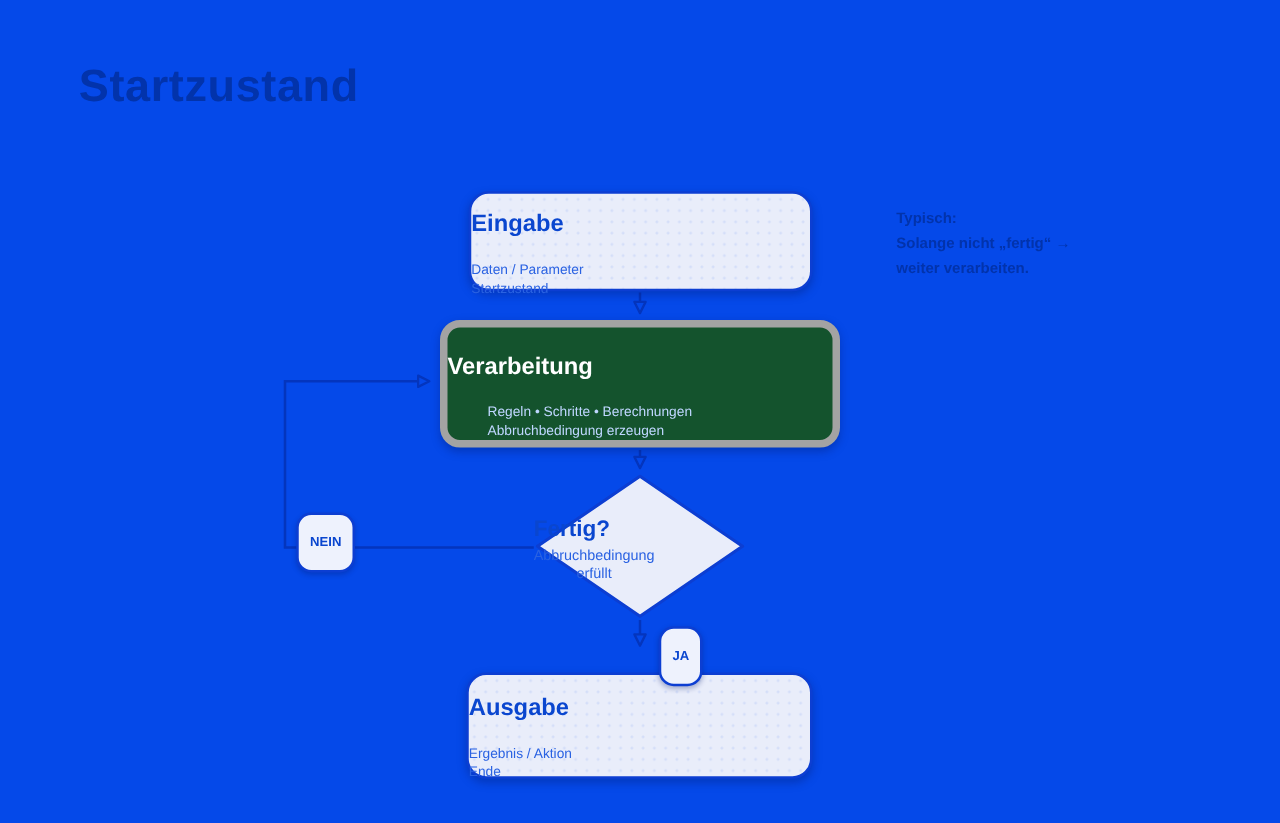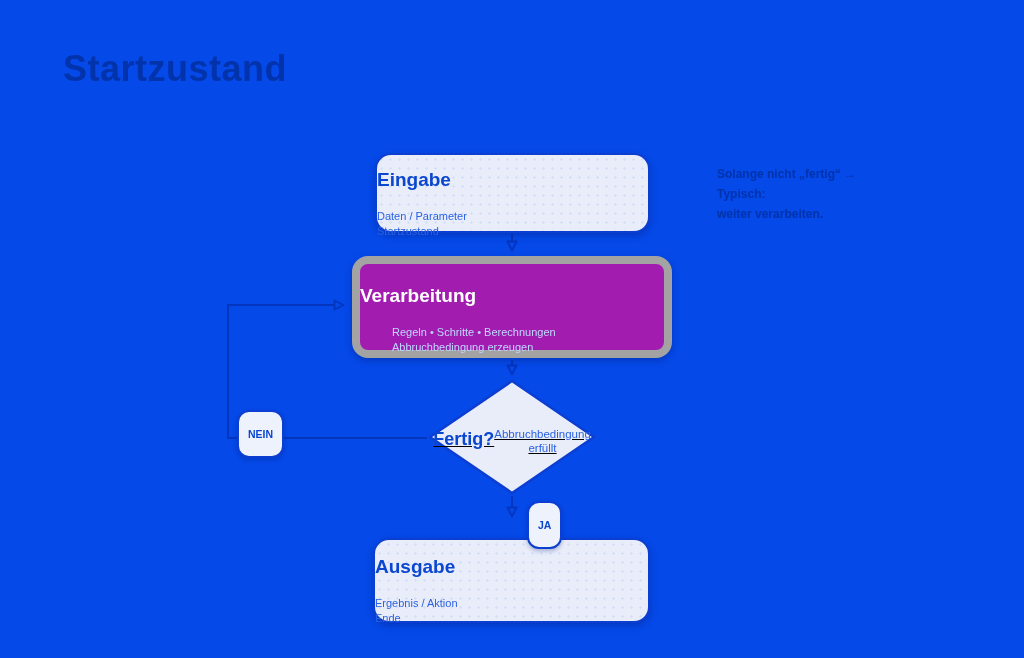--- a/index.html
+++ b/index.html
@@ -47,22 +47,22 @@
     z-index: 2;
   }
   .node.light {
     background-color: #e9edfa;
     background-image: radial-gradient(rgba(5,73,233,0.09) 1px, transparent 1.3px);
     background-size: 9px 9px;
     border: 2px solid #0c3ed2;
     box-shadow: 0 3px 7px rgba(1, 25, 110, 0.35);
   }
   .node.process {
-    background: #a21caf;
-    border: 8px solid #a3a3a3;
+    background: #14532d;
+    border: 6px solid #a3a3a3;
     box-shadow: 0 3px 7px rgba(1, 25, 110, 0.35);
   }
   .node-title {
     font-size: 19px; font-weight: 700;
     color: #0a46cf;
   }
   .node-body {
     margin-top: 18px;
     font-size: 11px; font-weight: 500;
     line-height: 15px;
@@ -83,25 +83,24 @@
   }
   .diamond-wrap svg { position: absolute; inset: 0; }
   .diamond-wrap polygon {
     fill: #e9edfa;
     stroke: #0c3ed2;
     stroke-width: 2.5;
     stroke-linejoin: round;
   }
   .diamond-text {
     position: absolute; inset: 0;
-    display: flex; flex-direction: row;
-    align-items: center; justify-content: center;
+    display: flex; flex-direction: column;
+    align-items: flex-start; justify-content: center;
     text-align: center;
     padding-top: 4px;
-    text-decoration: underline;
   }
   .diamond-text .node-title { font-size: 18px; }
   .diamond-text .node-body  { margin-top: 4px; font-size: 11.5px; line-height: 14px; }
 
   
   .pill {
     position: absolute;
     z-index: 3;
     background: #eef2fd;
     border: 2px solid #0c3ed2;
@@ -175,18 +174,18 @@
     <div class="node-body">
       <div>Ergebnis / Aktion</div>
       <div>Ende</div>
     </div>
   </div>
 
   <div class="pill pill-nein">NEIN</div>
   <div class="pill pill-ja">JA</div>
 
   <div class="note">
+    <div>Typisch:</div>
     <div>Solange nicht „fertig“ →</div>
-    <div>Typisch:</div>
     <div>weiter verarbeiten.</div>
   </div>
 
 </div>
 
 </body></html>

